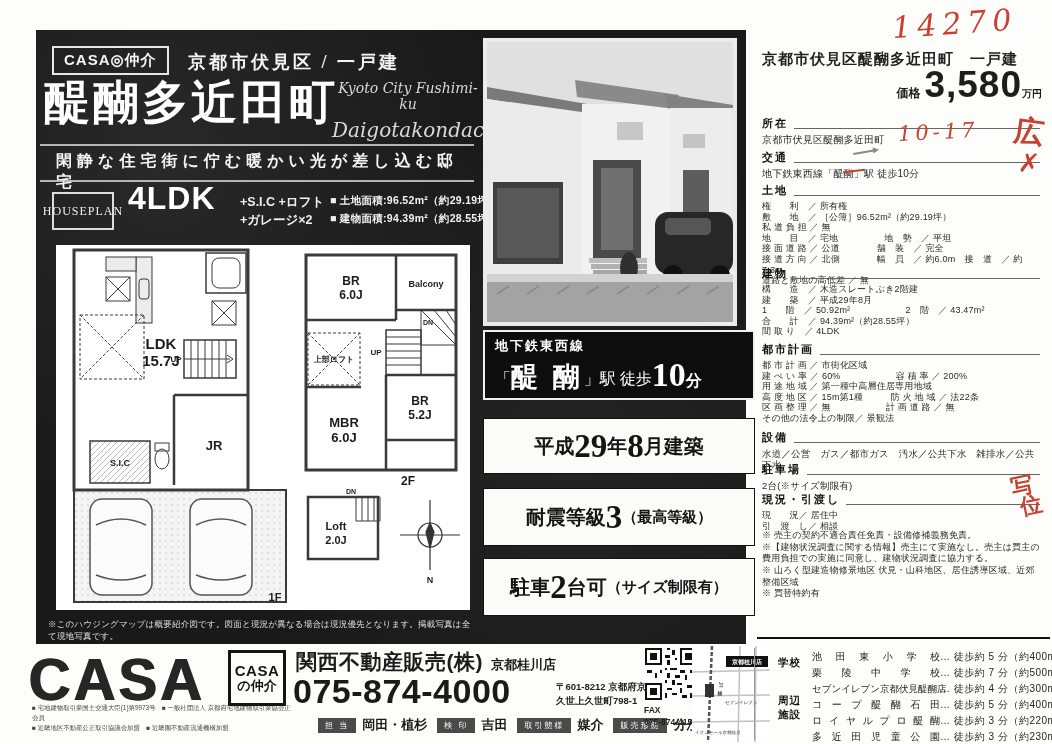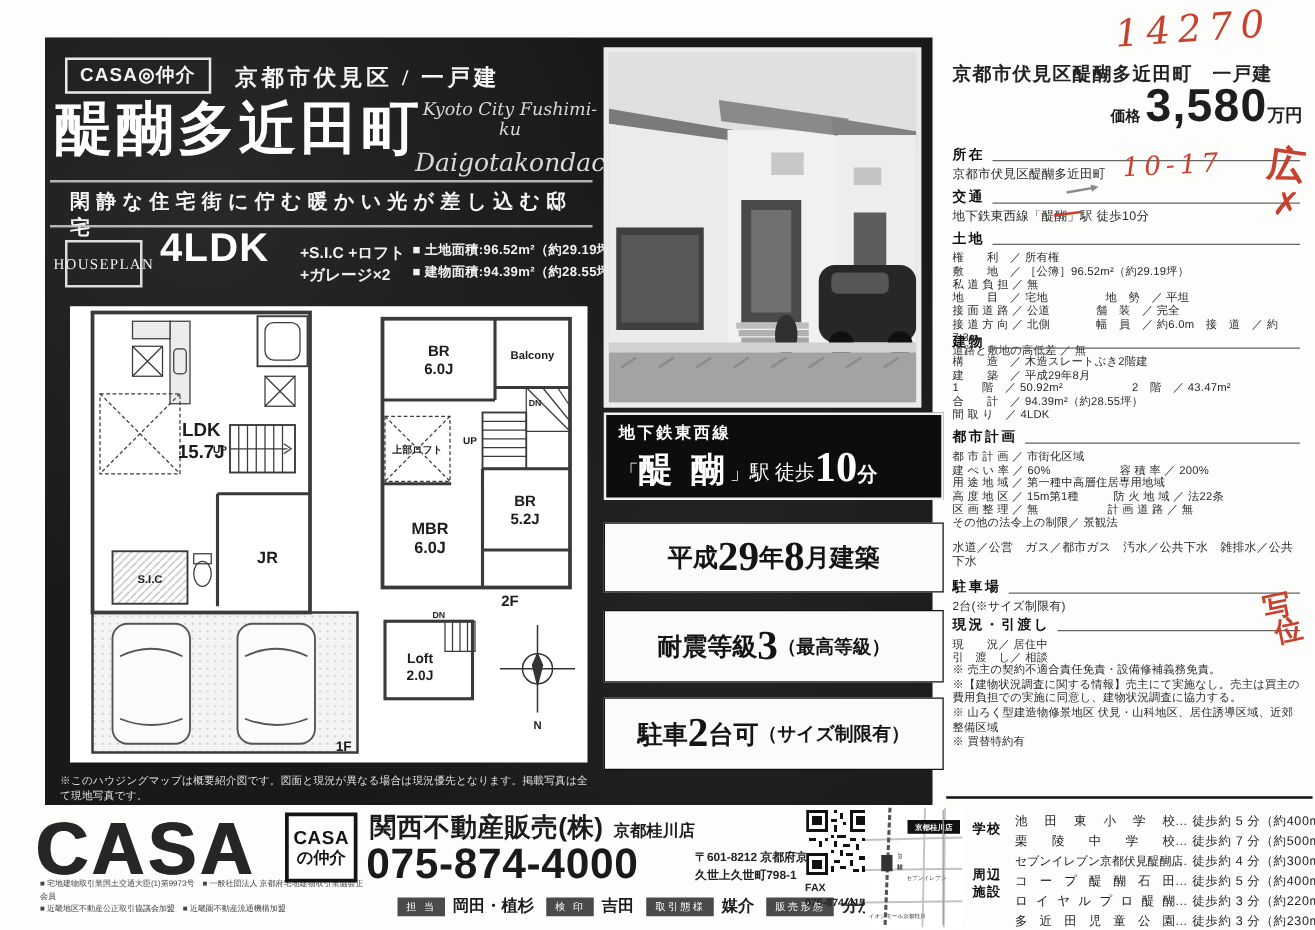--- a/index.html
+++ b/index.html
@@ -61,21 +61,21 @@
   .bw-m { font-size:20px; font-weight:bold; }
   .bw-b { font-size:33px; font-weight:bold; }
   .bw-s { font-size:15px; font-weight:bold; }
 
   
   .sheet-title { position:absolute; left:762px; top:50px; font-size:15px; font-weight:bold;
     letter-spacing:1px; color:#222; }
   .price { position:absolute; left:850px; top:64px; width:192px; text-align:right; white-space:nowrap; color:#1d1d1d; }
   .price .p-label { font-size:12px; font-weight:bold; margin-right:4px; }
   .price .p-num { font-size:37px; font-weight:bold; letter-spacing:1px; }
-  .price .p-unit { font-size:14px; font-weight:bold; }
+  .price .p-unit { font-size:10px; font-weight:bold; }
 
   .sec { position:absolute; left:762px; width:278px; color:#222; }
   .sec-head { display:flex; align-items:flex-end; }
   .sec-head .sec-label { font-size:11px; font-weight:bold; letter-spacing:2px; color:#111; white-space:nowrap; }
   .sec-head:after { content:""; flex:1; border-bottom:1.2px solid #666; margin-left:6px; margin-bottom:2px; }
   .sec-lines { margin-top:3px; }
   .spec-line { font-size:9px; line-height:1.18; white-space:pre-wrap; color:#2a2a2a; letter-spacing:.2px; }
   .sec-remarks .spec-line { line-height:1.3; }
 
   .sep-line { position:absolute; left:757px; top:637px; width:293px; height:2px; background:#111; }
@@ -379,20 +379,23 @@
     <div class="sec-lines">
       <div class="spec-line">都 市 計 画 ／ 市街化区域</div>
       <div class="spec-line">建 ぺ い 率 ／ 60%　　　　　　容 積 率 ／ 200%</div>
       <div class="spec-line">用 途 地 域 ／ 第一種中高層住居専用地域</div>
       <div class="spec-line">高 度 地 区 ／ 15m第1種　　　防 火 地 域 ／ 法22条</div>
       <div class="spec-line">区 画 整 理 ／ 無　　　　　　計 画 道 路 ／ 無</div>
       <div class="spec-line">その他の法令上の制限／ 景観法</div>
     </div>
   </div>
   <div class="sec" style="top:430px">
+    <div class="sec-head">
+        <span class="sec-label">設備</span>
+      </div>
     <div class="sec-lines">
         <div class="spec-line" style="font-size:9.5px">水道／公営　ガス／都市ガス　汚水／公共下水　雑排水／公共下水</div>
       </div>
   </div>
   <div class="sec" style="top:462px">
     <div class="sec-head">
         <span class="sec-label">駐車場</span>
       </div>
     <div class="sec-lines">
         <div class="spec-line" style="font-size:9.5px">2台(※サイズ制限有)</div>

